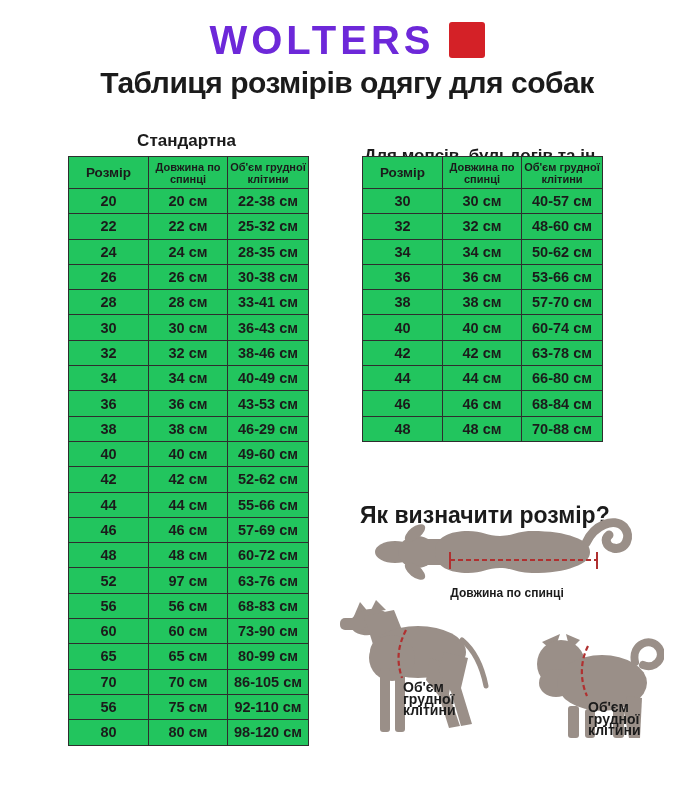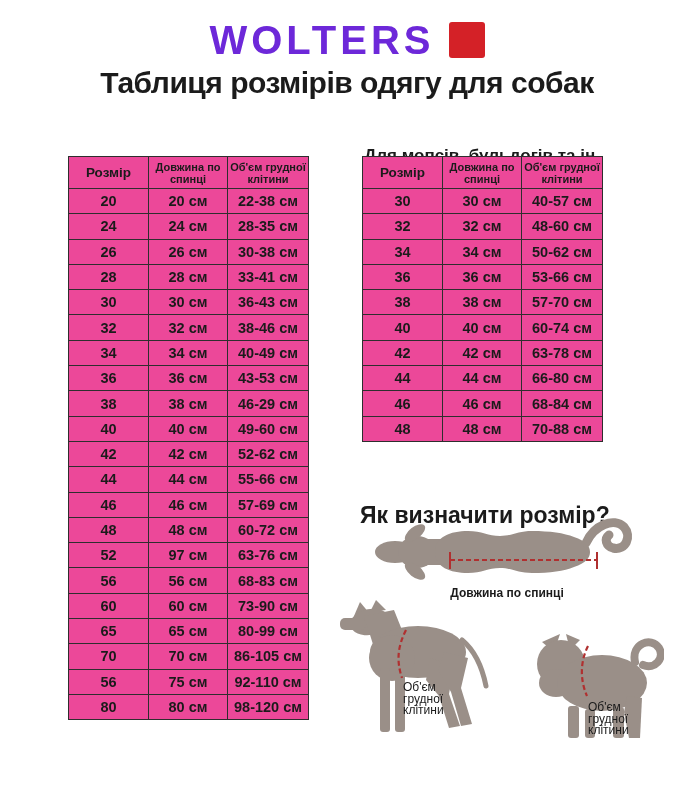--- a/index.html
+++ b/index.html
@@ -49,21 +49,21 @@
     font-weight: bold;
     text-align: center;
   }
   .title-standard { top: 131px; left: 68px;  width: 237px; }
   .title-pugs     { top: 146px; left: 362px; width: 240px; }
 
   table.size-table {
     position: absolute;
     border-collapse: collapse;
     table-layout: fixed;
-    background: #ec4899;
+    background: #22c55e;
   }
   .table-standard { top: 156px; left: 68px;  width: 237px; }
   .table-pugs     { top: 156px; left: 362px; width: 240px; }
 
   .size-table th, .size-table td {
     border: 1px solid #2e2e2e;
     text-align: center;
     vertical-align: middle;
     padding: 0 2px;
   }
@@ -98,57 +98,63 @@
 
   .back-length-label {
     position: absolute;
     top: 586px; left: 373px; width: 268px;
     text-align: center;
     font-size: 12px;
     font-weight: bold;
   }
   .chest-label {
     position: absolute;
-    font-size: 12px;
+    font-size: 14px;
     line-height: 11.5px;
-    font-weight: normal;
+    font-weight: bold;
   }
   .chest-label-left  { top: 682px; left: 403px; }
   .chest-label-right { top: 702px; left: 588px; }
 </style>
 </head>
 <body>
 
 <div class="page">
 
   <div class="logo-row">
     <span class="logo-text">WOLTERS</span>
     <span class="logo-square"></span>
   </div>
 
   <div class="page-title">Таблиця розмірів одягу для собак</div>
 
+  <div class="table-title title-standard">Стандартна</div>
   <table class="size-table table-standard">
     <colgroup>
         <col class="c1">
         <col class="c2">
         <col class="c3">
       </colgroup>
     <thead>
       <tr>
         <th class="col-size">Розмір</th>
         <th>Довжина по спинці</th>
         <th>Об'єм грудної клітини</th>
       </tr>
     </thead>
     <tbody>
         <tr>
           <td>20</td>
           <td>20 см</td>
           <td>22-38 см</td>
+        </tr>
+        <tr>
+          <td>22</td>
+          <td>22 см</td>
+          <td>25-32 см</td>
         </tr>
         <tr>
           <td>24</td>
           <td>24 см</td>
           <td>28-35 см</td>
         </tr>
         <tr>
           <td>26</td>
           <td>26 см</td>
           <td>30-38 см</td>

